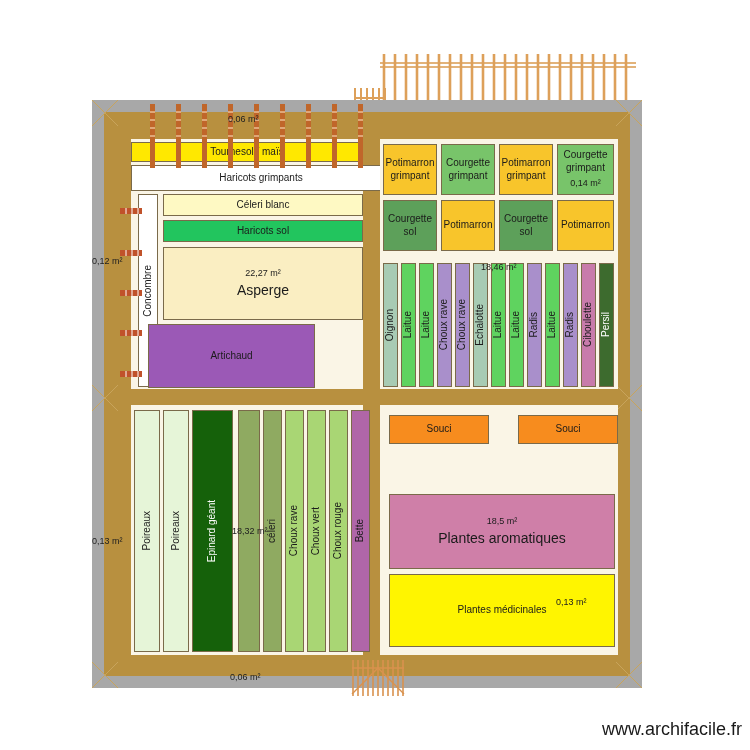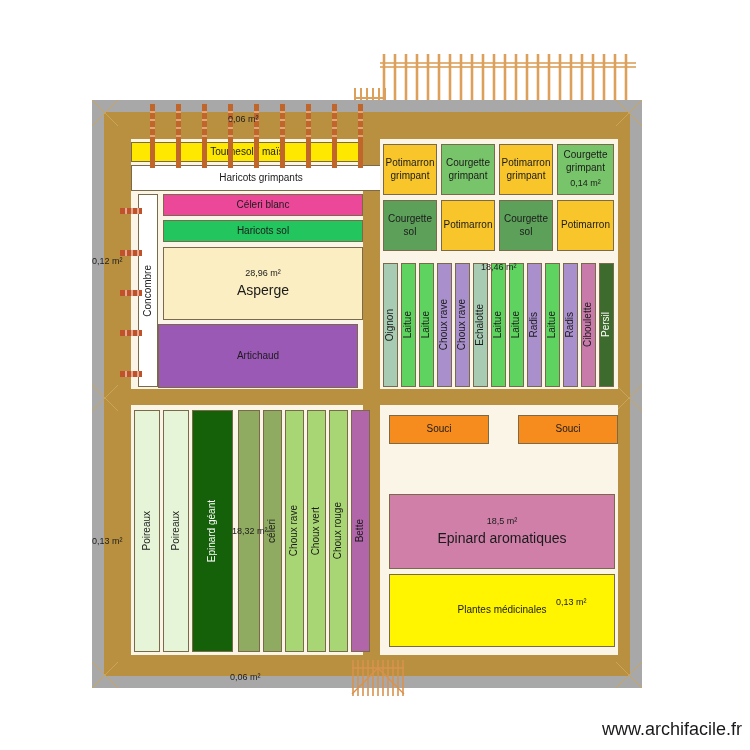--- a/index.html
+++ b/index.html
@@ -138,36 +138,36 @@
       <line x1="20" y1="95" x2="20" y2="101"></line>
       <line x1="8" y1="135" x2="8" y2="141"></line>
       <line x1="14" y1="135" x2="14" y2="141"></line>
       <line x1="20" y1="135" x2="20" y2="141"></line>
       <line x1="8" y1="176" x2="8" y2="182"></line>
       <line x1="14" y1="176" x2="14" y2="182"></line>
       <line x1="20" y1="176" x2="20" y2="182"></line>
     </g>
   </svg>
 
-  <div class="abs cell" style="left:163px;top:194px;width:200px;height:22px;background:#ec4899;">
+  <div class="abs cell" style="left:163px;top:194px;width:200px;height:22px;background:#fef9c3;">
     <span>Céleri blanc</span>
   </div>
 
   <div class="abs cell" style="left:163px;top:220px;width:200px;height:22px;background:#22c55e;">
     <span>Haricots sol</span>
   </div>
 
   <div class="abs cell" style="left:163px;top:247px;width:200px;height:73px;background:#faeec2;">
     <div class="stack">
-      <span class="areatxt">28,96 m²</span>
+      <span class="areatxt">22,27 m²</span>
       <span class="nametxt">Asperge</span>
     </div>
   </div>
 
-  <div class="abs cell" style="left:158px;top:324px;width:200px;height:64px;background:#9b59b6;">
+  <div class="abs cell" style="left:148px;top:324px;width:167px;height:64px;background:#9b59b6;">
     <span>Artichaud</span>
   </div>
 
   <svg class="abs" style="left:128px;top:104px;width:240px;height:68px;">
     <g>
       <rect x="22" y="0" width="5" height="64" fill="#c0662a"></rect>
       <rect x="48" y="0" width="5" height="64" fill="#c0662a"></rect>
       <rect x="74" y="0" width="5" height="64" fill="#c0662a"></rect>
       <rect x="100" y="0" width="5" height="64" fill="#c0662a"></rect>
       <rect x="126" y="0" width="5" height="64" fill="#c0662a"></rect>
@@ -334,21 +334,21 @@
   <div class="abs cell" style="left:389px;top:415px;width:100px;height:29px;background:#f78c1e;">
     <span>Souci</span>
   </div>
   <div class="abs cell" style="left:518px;top:415px;width:100px;height:29px;background:#f78c1e;">
     <span>Souci</span>
   </div>
 
   <div class="abs cell" style="left:389px;top:494px;width:226px;height:75px;background:#cf7fa8;">
     <div class="stack">
       <span class="areatxt">18,5 m²</span>
-      <span class="nametxt">Epinard aromatiques</span>
+      <span class="nametxt">Plantes aromatiques</span>
     </div>
   </div>
 
   <div class="abs cell" style="left:389px;top:574px;width:226px;height:73px;background:#fff500;">
     <span>Plantes médicinales</span>
   </div>
   <span class="lbl-area" style="left:556px;top:597px;">0,13 m²</span>
 
   <svg class="abs" style="left:348px;top:658px;width:60px;height:40px;">
     <g stroke="#d9924e" stroke-width="1.4" fill="none">

